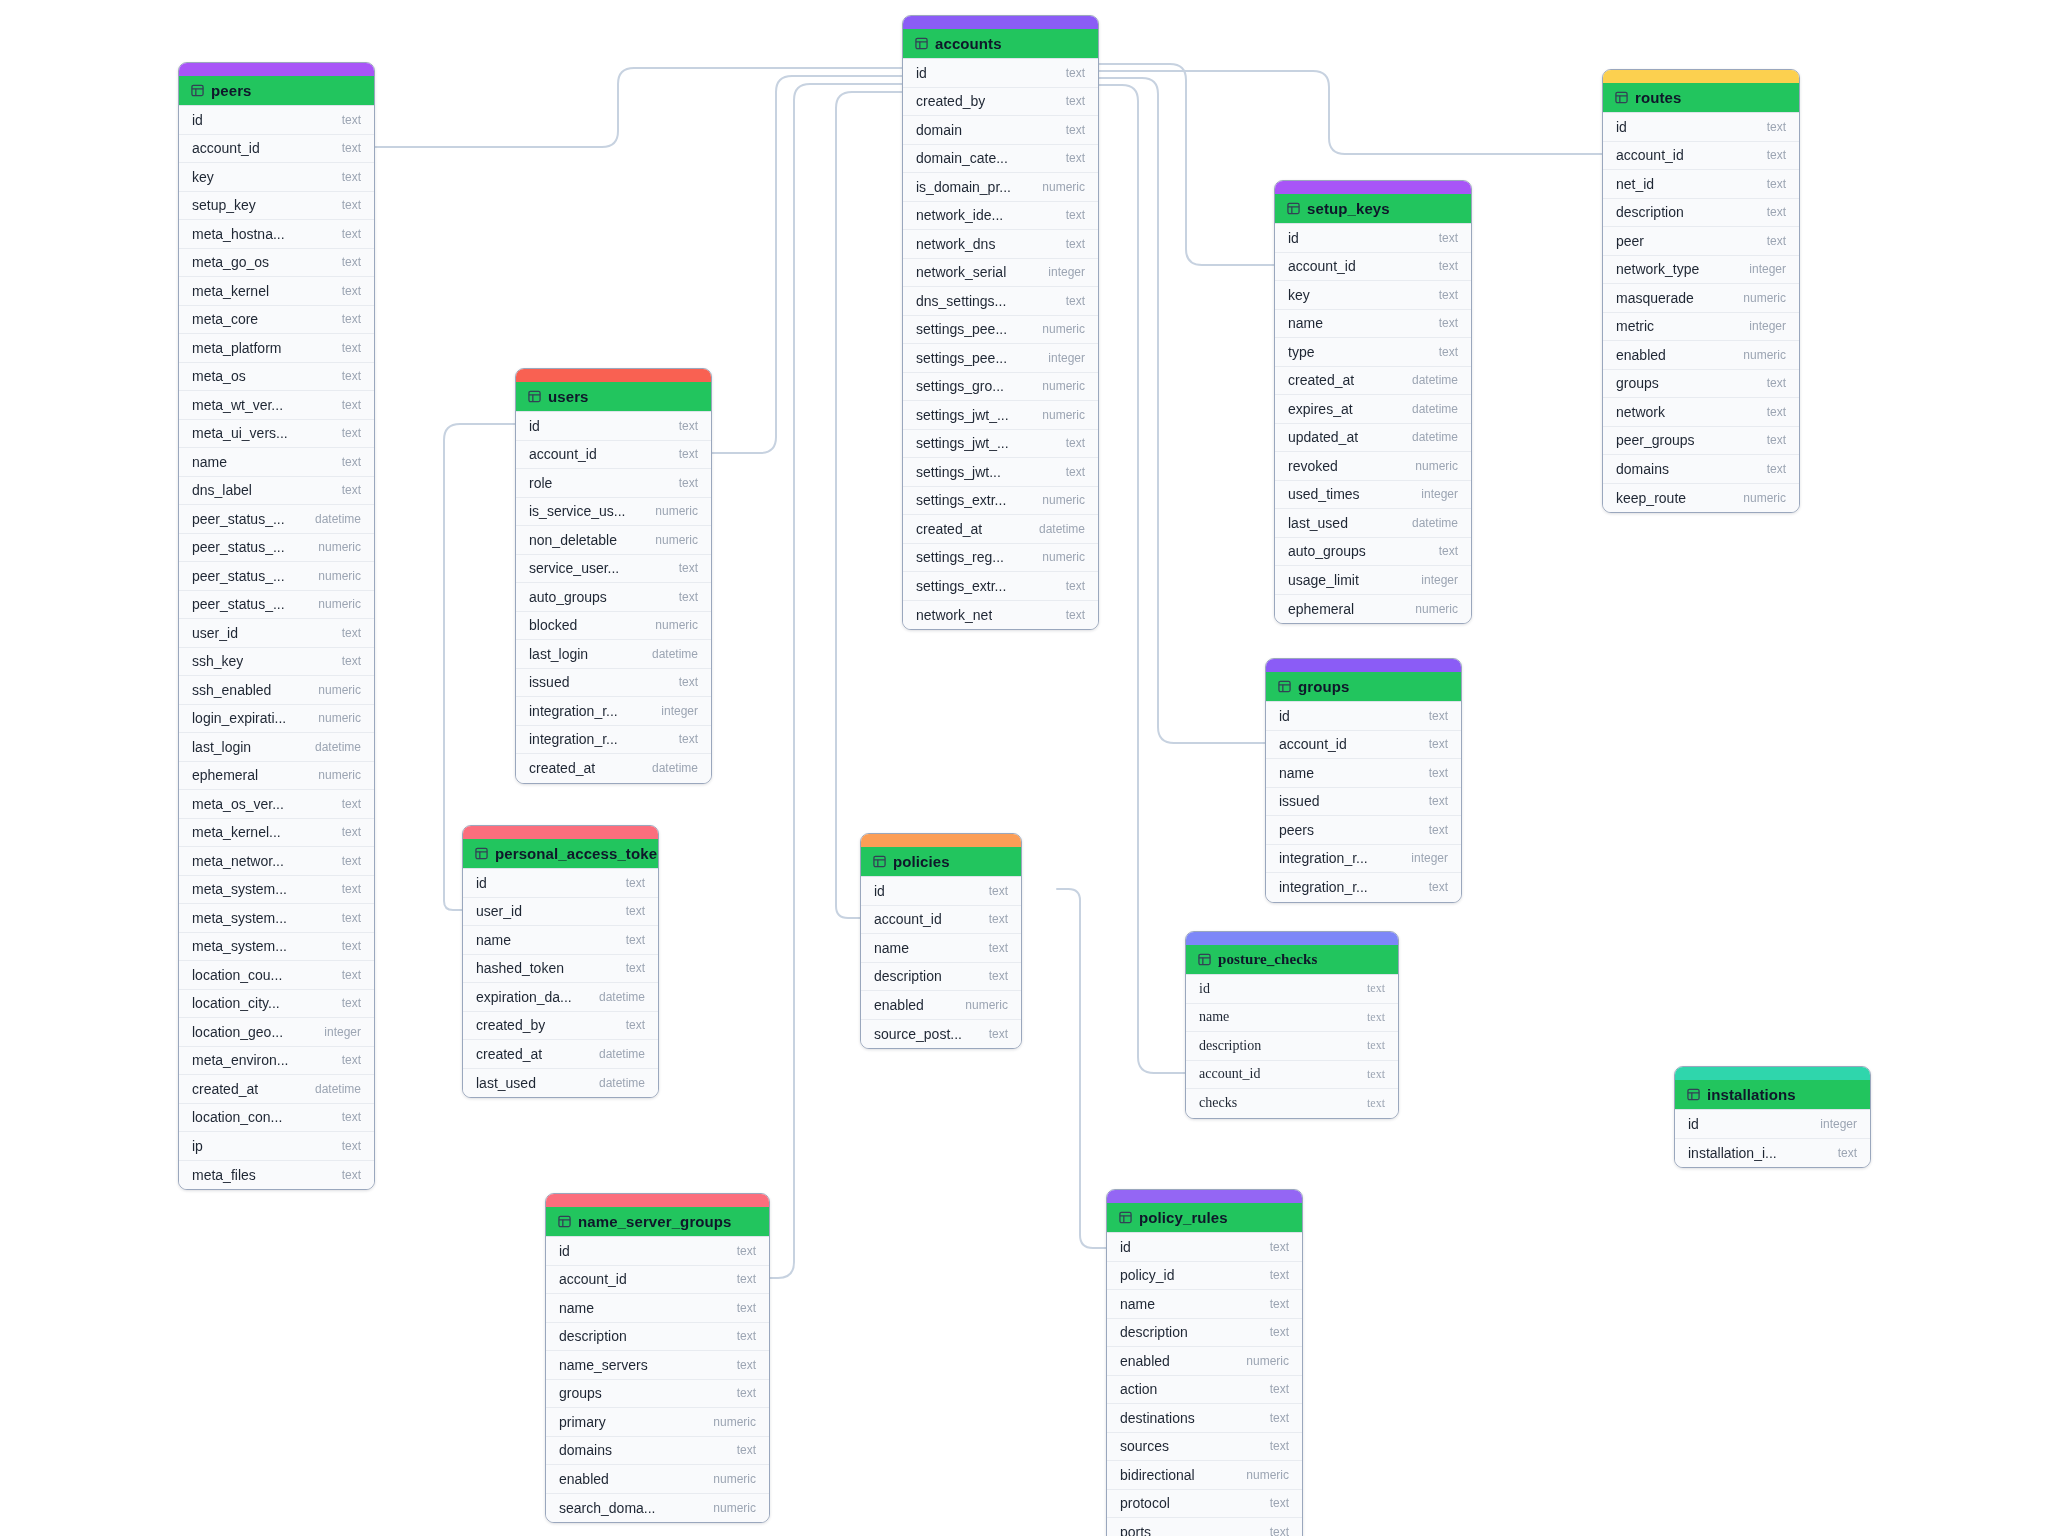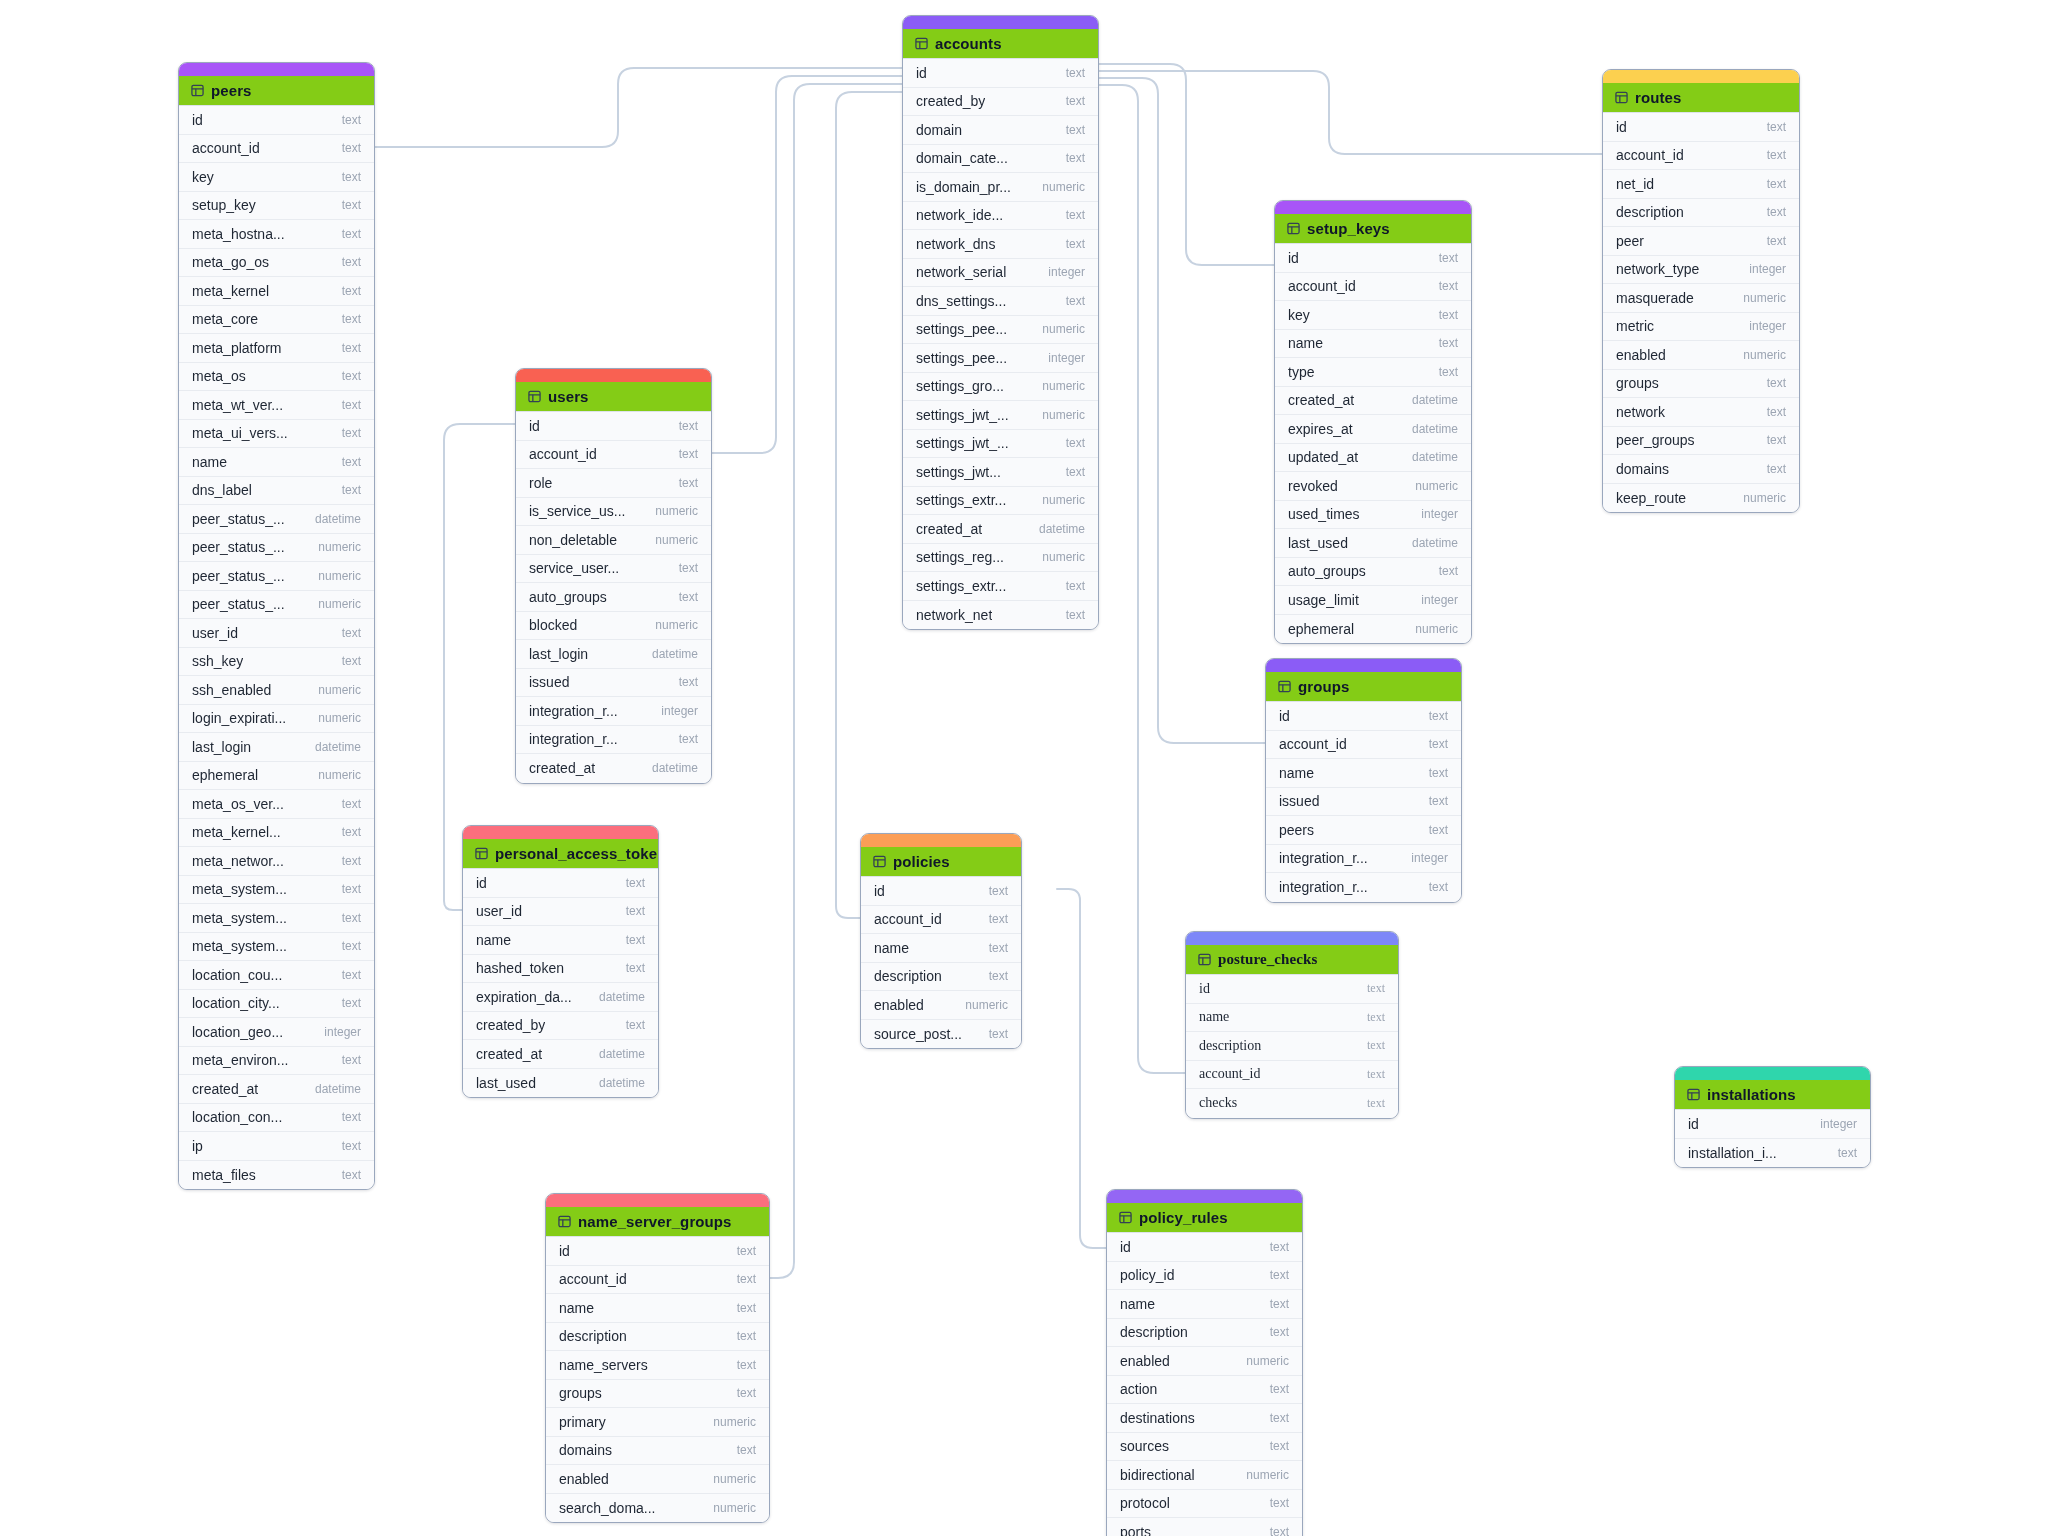--- a/index.html
+++ b/index.html
@@ -9,21 +9,21 @@
   }
   #edges{position:absolute;left:0;top:0;z-index:1;}
   .table{
     position:absolute;z-index:2;box-sizing:border-box;
     background:#fff;border:1px solid #9aa7bd;border-radius:9px;
     box-shadow:0 1px 3px rgba(16,24,40,.14);overflow:hidden;
   }
   .bar{height:13px;width:100%;}
   .thead{
     height:29px;display:flex;align-items:center;gap:7px;
-    padding:0 12px;background:#84cc16;border-bottom:1px solid #dde3ea;
+    padding:0 12px;background:#22c55e;border-bottom:1px solid #dde3ea;
   }
   .ticon{display:flex;align-items:center;color:#334155;flex:0 0 auto;}
   .tname{font-size:15px;font-weight:700;color:#0f172a;letter-spacing:.1px;white-space:nowrap;}
   .rows{display:block;}
   .row{
     height:28.5px;box-sizing:border-box;display:flex;align-items:center;
     justify-content:space-between;padding:0 13px;background:#f9fafc;
     border-bottom:1px solid #e8ebf0;
   }
   .row:last-child{border-bottom:none;}
@@ -509,21 +509,21 @@
         <div class="row">
     <span class="fname">enabled</span>
     <span class="ftype">numeric</span>
   </div>
         <div class="row">
     <span class="fname">source_post...</span>
     <span class="ftype">text</span>
   </div>
       </div>
   </div>
-    <div class="table" style="left: 1274px; top: 180px; width: 198px; margin-top: 20px;">
+    <div class="table" style="left: 1274px; top: 180px; width: 198px;">
     <div class="bar" style="background: rgb(168, 85, 247);"></div>
     <div class="thead">
       <span class="ticon">
         <svg viewBox="0 0 14 14" width="13" height="13" aria-hidden="true">
           <rect x="1" y="1.5" width="12" height="11" rx="1.6" fill="none" stroke="currentColor" stroke-width="1.4"></rect>
           <line x1="1" y1="5.2" x2="13" y2="5.2" stroke="currentColor" stroke-width="1.4"></line>
           <line x1="5.2" y1="5.2" x2="5.2" y2="12.5" stroke="currentColor" stroke-width="1.4"></line>
         </svg>
       </span>
       <span class="tname">setup_keys</span>

